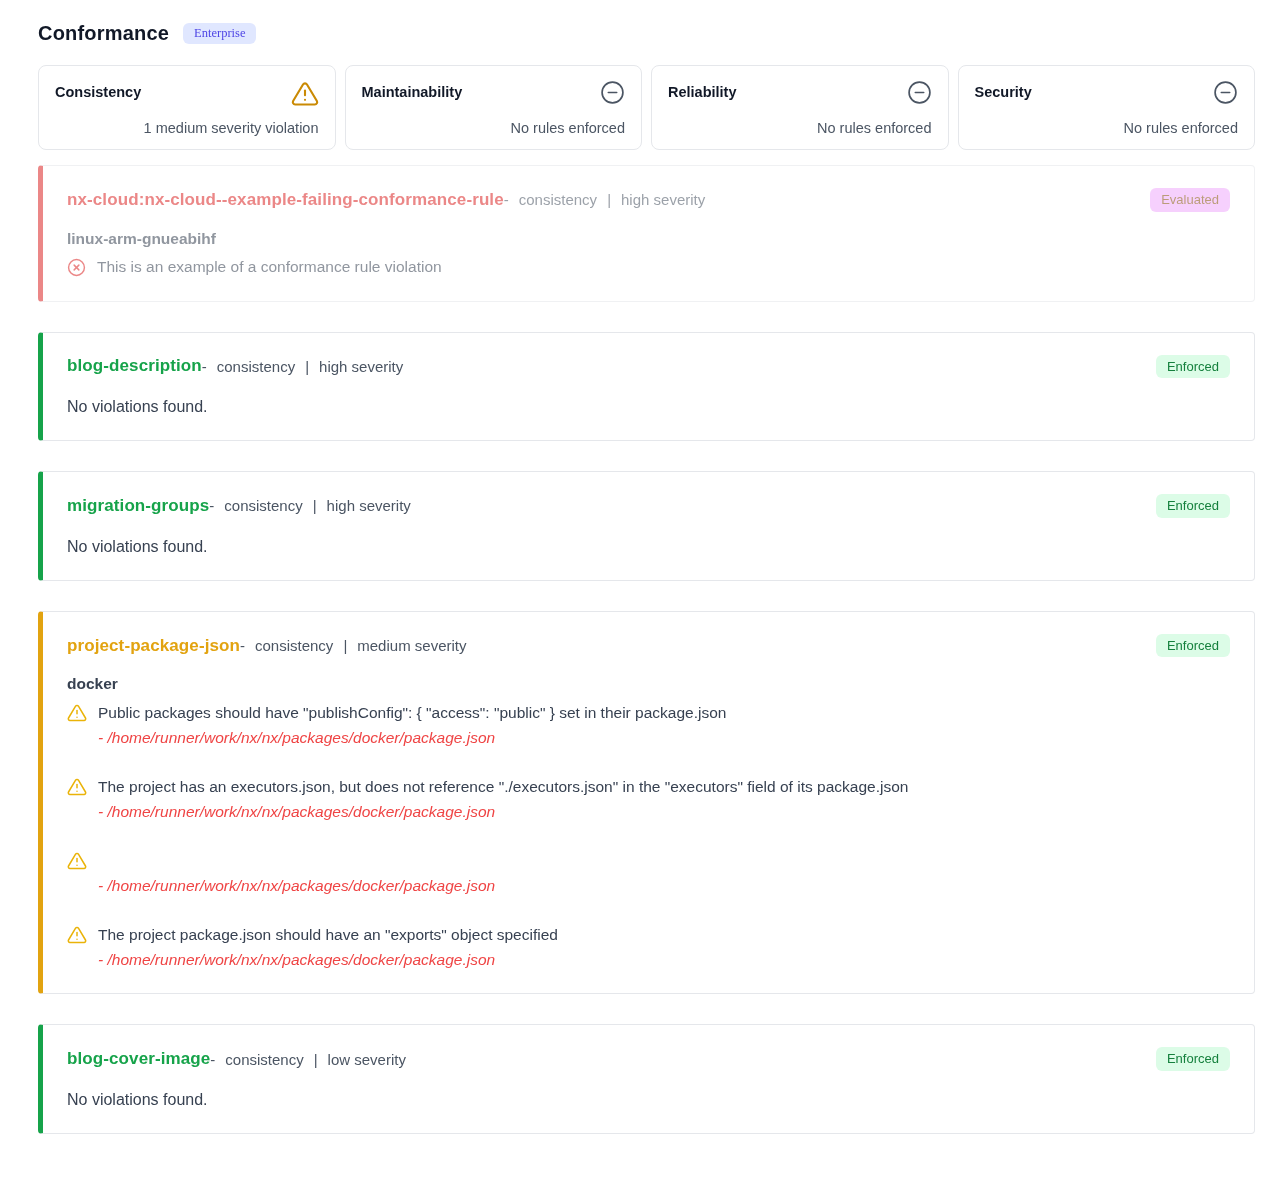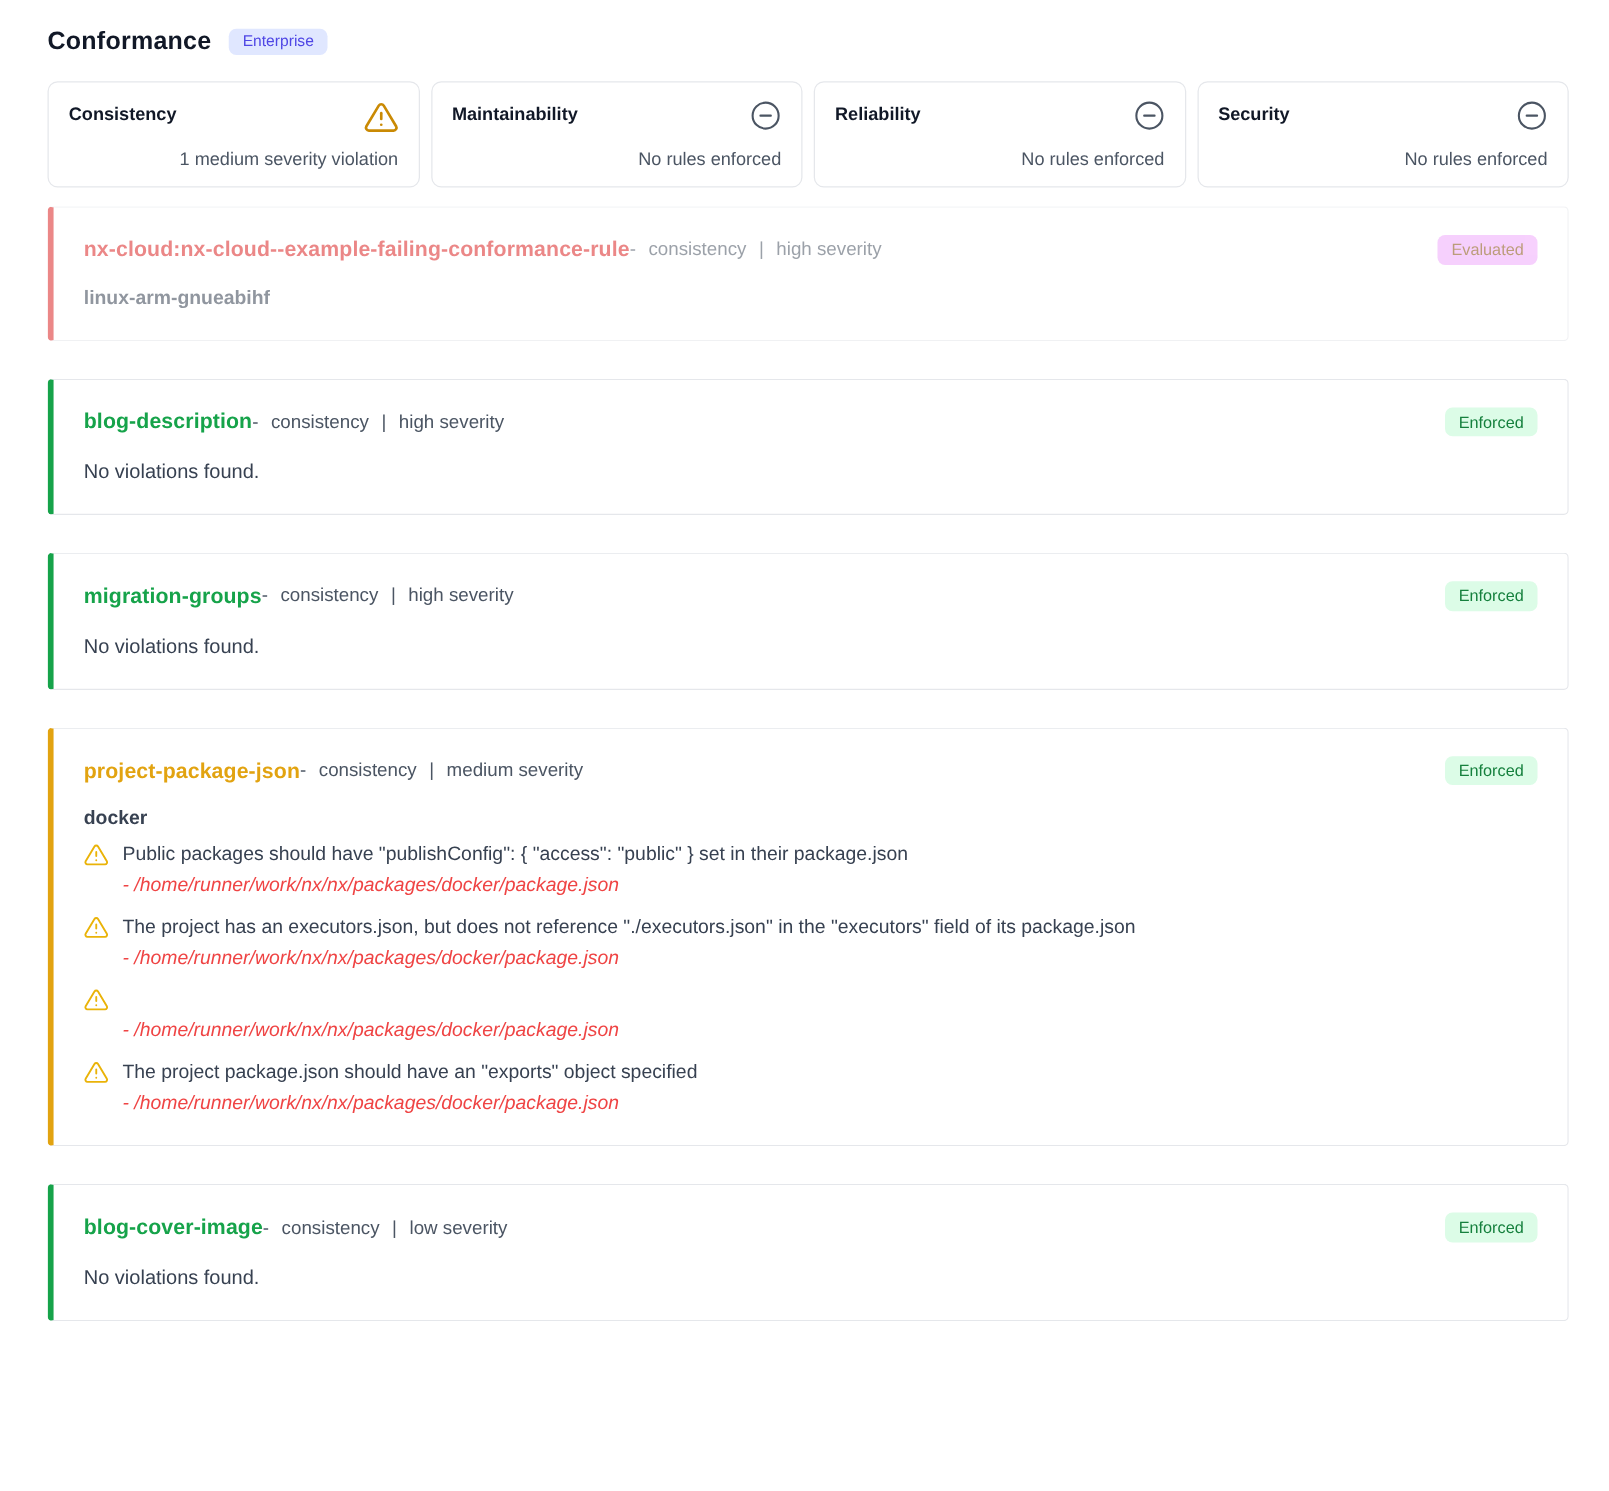--- a/index.html
+++ b/index.html
@@ -10,21 +10,21 @@
     font-family: "Liberation Sans", sans-serif;
     color: #374151;
   }
   .page { padding: 22px 32px 40px 38px; }
 
   
   .page-header { display: flex; align-items: center; gap: 14px; margin-bottom: 20px; }
   .page-title { font-size: 20px; font-weight: 700; color: #111827; letter-spacing: .2px; }
   .enterprise-badge {
     background: #e0e7ff; color: #4f46e5; font-size: 12.5px; font-weight: 500;
-    padding: 4px 11px; border-radius: 6px; line-height: 1;
+    padding: 4px 11px; border-radius: 6px; line-height: 1; font-family: Liberation Serif, serif;
   }
 
   
   .summary-row { display: flex; gap: 9px; margin-bottom: 15px; }
   .summary-card {
     flex: 1; border: 1px solid #e5e7eb; border-radius: 8px;
     padding: 14px 16px 13px 16px; height: 85px;
     display: flex; flex-direction: column; justify-content: space-between;
     background: #fff;
   }
@@ -49,21 +49,21 @@
   .rule-name { font-size: 17px; font-weight: 700; letter-spacing: .1px; cursor: pointer; }
   .rule-meta { font-size: 15px; color: #4b5563; display: inline-flex; gap: 10px; align-items: center; }
   .status-badge {
     margin-left: auto; font-size: 13px; font-weight: 500;
     padding: 4px 11px; border-radius: 6px; line-height: 1.2; flex: none;
   }
   .rule-body { margin-top: 20px; font-size: 16px; color: #374151; }
   .project-name { font-size: 15.5px; font-weight: 700; color: #374151; margin-top: 18px; }
   .violation-list { margin-top: 6px; }
   .violation-item { margin-top: 10px; }
-  .violation-item + .violation-item { margin-top: 14px; }
+  .violation-item + .violation-item { margin-top: 30px; }
   .violation-row { display: flex; align-items: center; gap: 11px; font-size: 15.5px; color: #374151; }
   .violation-path { margin-left: 31px; margin-top: 6px; font-size: 15.5px; color: #ef4444; font-style: italic; }
 </style>
 </head>
 <body>
 
 <div class="page">
 
   <div class="page-header">
     <div class="page-title">Conformance</div>
@@ -131,20 +131,34 @@
       <span class="rule-name" style="color: rgb(220, 38, 38);">nx-cloud:nx-cloud--example-failing-conformance-rule</span>
       <span class="rule-meta">
         <span>-</span>
         <span>consistency</span>
         <span>|</span>
         <span>high severity</span>
       </span>
       <span class="status-badge" style="background-color: #f0abfc; color: rgb(133, 77, 14); text-align: center;">Evaluated</span>
     </div>
     <div class="project-name">linux-arm-gnueabihf</div>
+    <div class="violation-list">
+      <div class="violation-item">
+        <div class="violation-row">
+          <span class="icon icon-red">
+            <svg width="19" height="19" viewBox="0 0 24 24" fill="none" stroke="currentColor" stroke-width="1.8" stroke-linecap="round">
+              <circle cx="12" cy="12" r="10"></circle>
+                <line x1="15" y1="9" x2="9" y2="15"></line>
+                <line x1="9" y1="9" x2="15" y2="15"></line>
+            </svg>
+          </span>
+          <span>This is an example of a conformance rule violation</span>
+        </div>
+      </div>
+    </div>
   </div>
 
   <div class="rule-card" style="border-left-color: rgb(22, 163, 74);">
     <div class="rule-header">
       <span class="rule-name" style="color: rgb(22, 163, 74);">blog-description</span>
       <span class="rule-meta">
         <span>-</span>
         <span>consistency</span>
         <span>|</span>
         <span>high severity</span>

